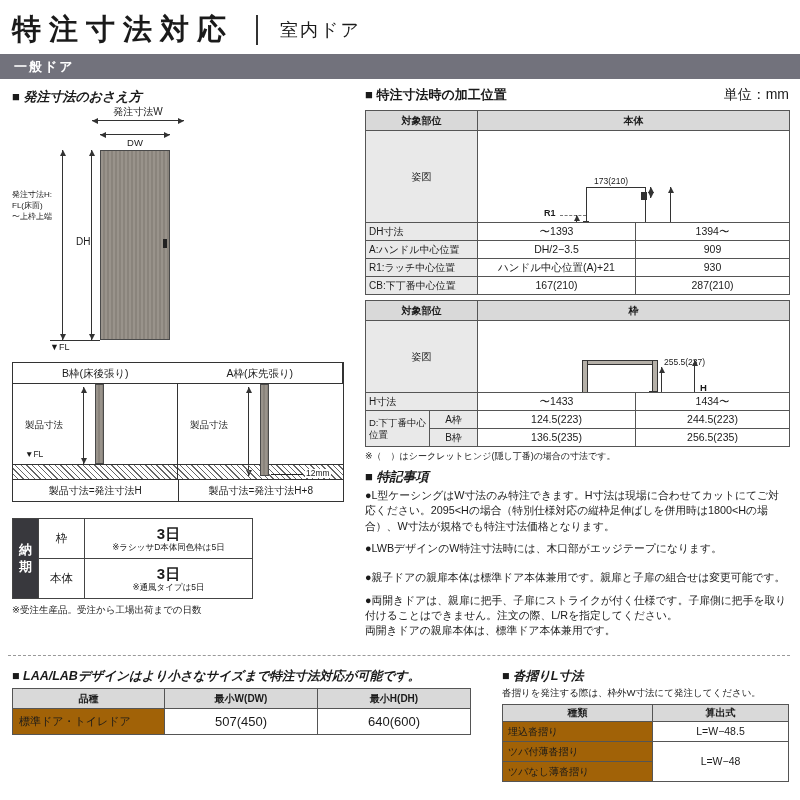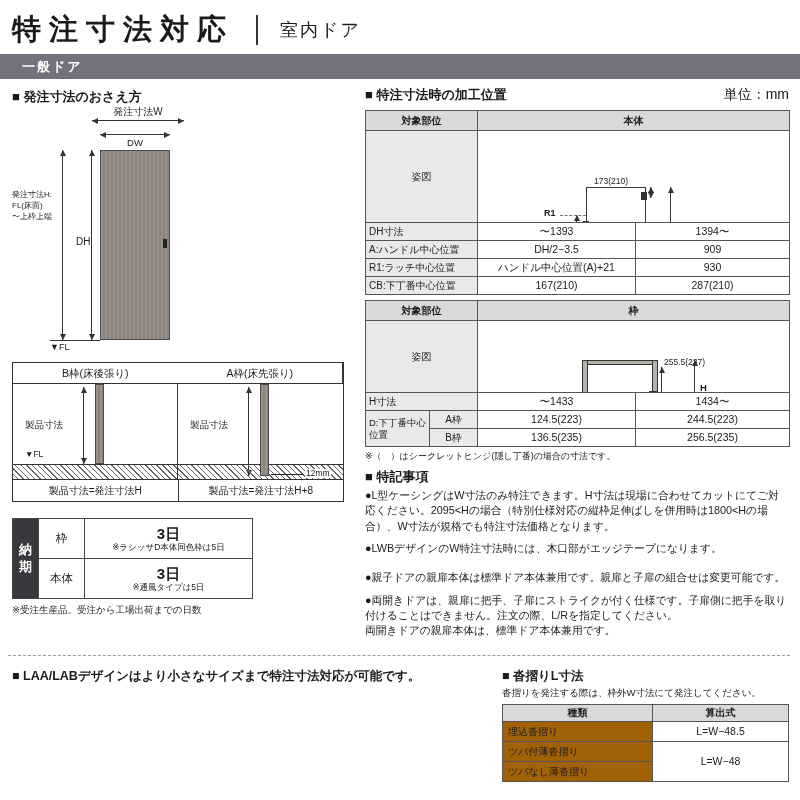--- a/index.html
+++ b/index.html
@@ -4,22 +4,22 @@
 <style>
   html,body{margin:0;padding:0;background:#fff;}
   .page{position:relative;width:800px;height:800px;background:#fff;overflow:hidden;
         font-family:"Liberation Sans","DejaVu Sans",sans-serif;color:#1a1a1a;}
   
   .hdr{position:absolute;top:10px;left:12px;display:flex;align-items:center;gap:22px;}
   .hdr .title{font-size:29px;font-weight:bold;letter-spacing:8px;}
   .hdr .vr{width:2px;height:30px;background:#333;}
   .hdr .sub{font-size:18px;letter-spacing:2px;}
   .catbar{position:absolute;top:54px;left:0;width:800px;height:25px;background:#72727c;color:#fff;
-          font-size:13px;font-weight:bold;line-height:25px;padding-left:22px;box-sizing:border-box;letter-spacing:2px;}
-  .sechead{position:absolute;font-size:13px;font-weight:bold;white-space:nowrap;}
+          font-size:13px;font-weight:bold;line-height:25px;padding-left:14px;box-sizing:border-box;letter-spacing:2px;}
+  .sechead{position:absolute;font-size:13px;font-weight:bold;white-space:nowrap;font-style:italic;}
   
   .figwrap{position:absolute;}
   .figtext{position:absolute;font-size:8.5px;line-height:1.1;white-space:nowrap;}
   .lh{position:absolute;border-top:1px solid #333;}
   .lv{position:absolute;border-left:1px solid #333;}
   .ld{position:absolute;border-top:1px dashed #777;}
   .vdim{position:absolute;width:0;border-left:1px solid #333;}
   .vdim:before,.vdim:after{content:"";position:absolute;left:-3px;border-left:3px solid transparent;border-right:3px solid transparent;}
   .vdim:before{top:0;border-bottom:6px solid #333;}
   .vdim:after{bottom:0;border-top:6px solid #333;}
@@ -251,20 +251,39 @@
     <div class="noteitem">●L型ケーシングはW寸法のみ特注できます。H寸法は現場に合わせてカットにてご対応ください。2095&lt;Hの場合（特別仕様対応の縦枠足伸ばしを併用時は1800&lt;Hの場合）、W寸法が規格でも特注寸法価格となります。</div>
     <div class="noteitem" style="margin-bottom:14px;">●LWBデザインのW特注寸法時には、木口部がエッジテープになります。</div>
     <div class="noteitem">●親子ドアの親扉本体は標準ドア本体兼用です。親扉と子扉の組合せは変更可能です。</div>
     <div class="noteitem">●両開きドアは、親扉に把手、子扉にストライクが付く仕様です。子扉側に把手を取り付けることはできません。注文の際、L/Rを指定してください。
 両開きドアの親扉本体は、標準ドア本体兼用です。</div>
   </div>
 
   <div class="dashline" style="top:655px;left:8px;width:782px;"></div>
 
   <div class="sechead" style="top:668px;left:12px;font-size:12.5px;">■ LAA/LABデザインはより小さなサイズまで特注寸法対応が可能です。</div>
+  <table class="spec" style="top:688px;left:12px;width:458px;">
+    <colgroup>
+        <col style="width:152px;">
+        <col style="width:153px;">
+        <col style="width:153px;">
+      </colgroup>
+    <tbody>
+        <tr style="height:20px;">
+      <th>品種</th>
+      <th>最小W(DW)</th>
+      <th>最小H(DH)</th>
+    </tr>
+    <tr style="height:26px;">
+      <td style="font-size:11px;padding-left:6px;">標準ドア・トイレドア</td>
+      <td class="val" style="font-size:13px;">507(450)</td>
+      <td class="val" style="font-size:13px;">640(600)</td>
+    </tr>
+  </tbody>
+    </table>
 
   <div class="sechead" style="top:668px;left:502px;font-size:12.5px;">■ 沓摺りL寸法</div>
   <div class="smalltext" style="top:687px;left:502px;font-size:9.5px;">沓摺りを発注する際は、枠外W寸法にて発注してください。</div>
   <table class="spec" style="top:704px;left:502px;width:286px;">
     <colgroup>
         <col style="width:150px;">
         <col style="width:136px;">
       </colgroup>
     <tbody>
         <tr style="height:17px;">

